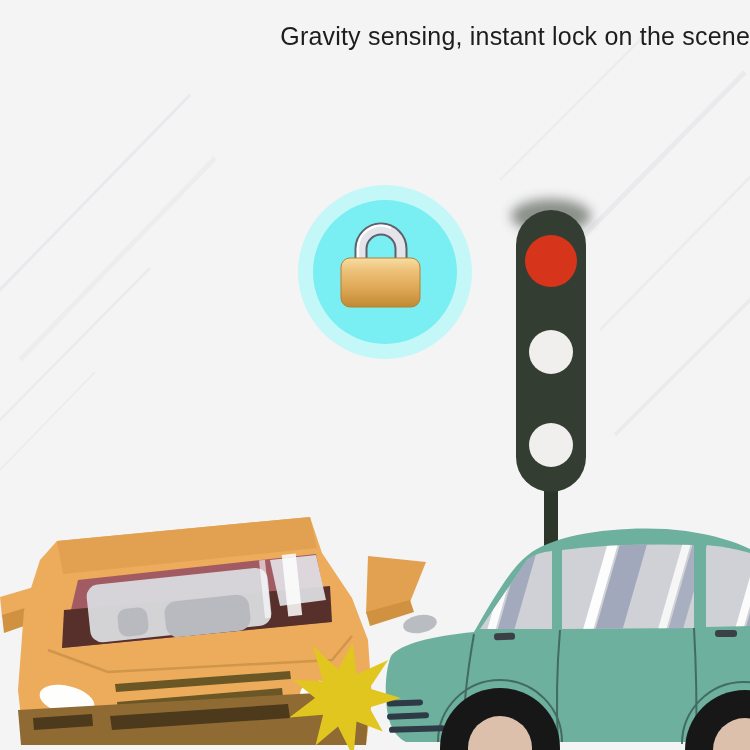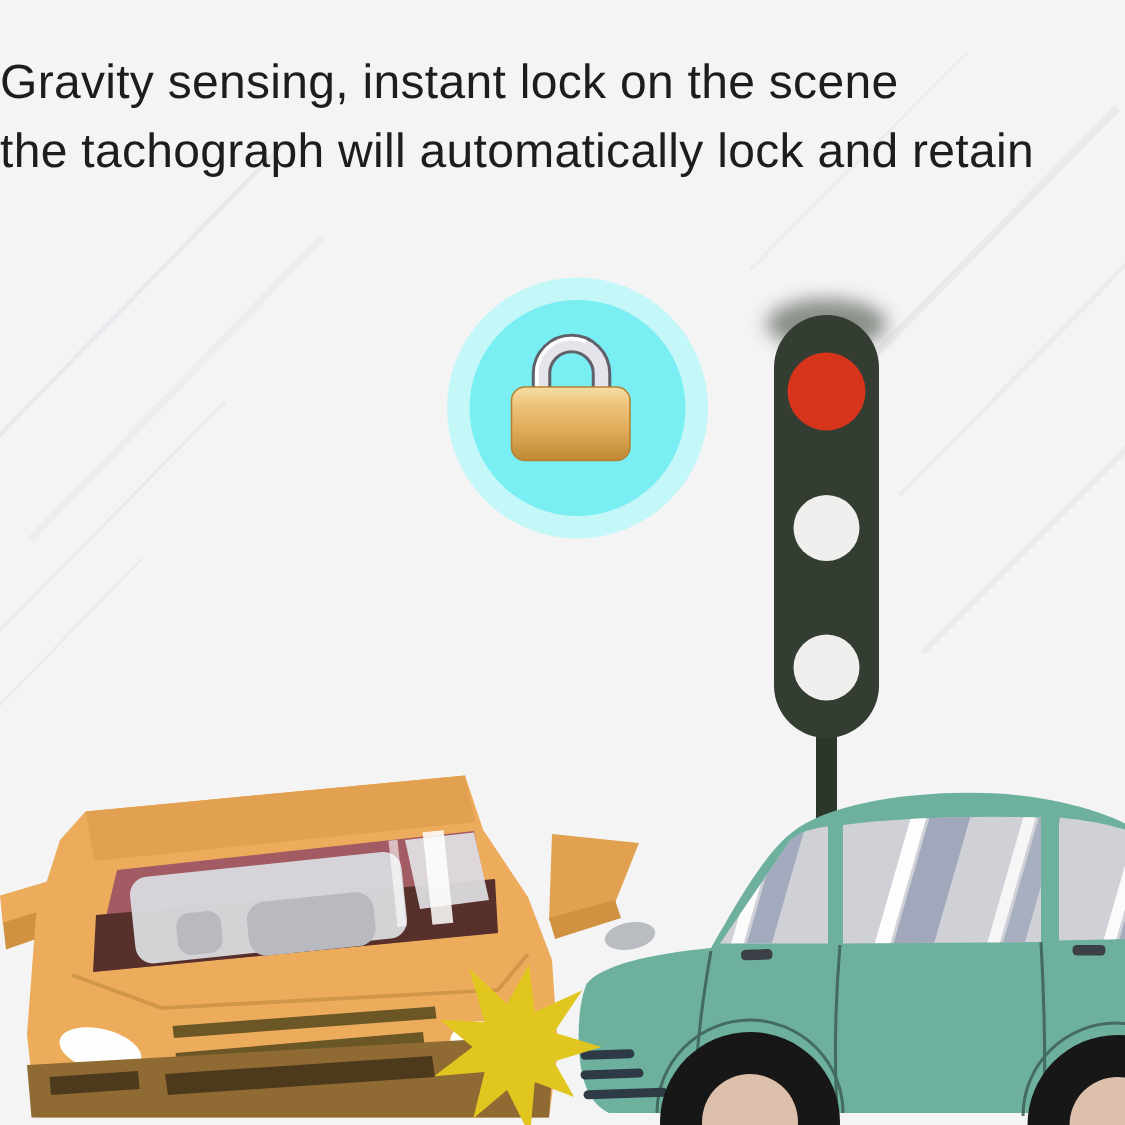--- a/index.html
+++ b/index.html
@@ -15,23 +15,23 @@
     --burst:#e2c620;
   }
   html,body{margin:0;padding:0;background:#fff;}
   .stage{
     position:relative;width:750px;height:750px;overflow:hidden;
     background:var(--bg);
     font-family:"Liberation Sans",sans-serif;
   }
   .stage svg{position:absolute;inset:0;display:block;}
   .headline{
-    position:absolute;top:31px;left:0;right:0;z-index:2;
-    text-align:left;color:var(--text);
-    font-size:32px;line-height:46px;letter-spacing:.2px;
+    position:absolute;top:13px;left:0;right:0;z-index:2;
+    text-align:right;color:var(--text);
+    font-size:25px;line-height:46px;letter-spacing:.2px;
   }
   .hl-line{white-space:nowrap;}
   
   .f-bg{fill:var(--bg)}
   .f-glow-o{fill:var(--glow-outer)} .f-glow-i{fill:var(--glow-inner)}
   .f-tl{fill:var(--tl-body)} .f-pole{fill:var(--tl-pole)} .f-red{fill:var(--tl-red)} .f-off{fill:var(--tl-off)}
   .f-car1{fill:var(--car1)} .f-car1roof{fill:var(--car1-roof)} .f-frame{fill:var(--car1-frame)}
   .f-interior{fill:var(--car1-interior)} .f-glass1{fill:var(--car1-glass)} .f-seat{fill:var(--car1-seat)}
   .f-bumper{fill:var(--car1-bumper)} .f-slat{fill:var(--car1-slat)} .f-grille{fill:var(--car1-grille)}
   .f-mirrdark{fill:var(--car1-mirror-dark)}
@@ -188,16 +188,15 @@
       </g>
     </g>
 
     <polygon class="f-burst" points="401,698 369.3,707.6 382.8,731.4 356.5,721.4 353.4,757.1 338,726.6 315.5,745.6
               323.1,714.7 289.4,717.5 315,698 293.2,679.9 323.1,681.3 312.5,645.2 338,669.4
               352.7,642.9 356.5,674.6 388.2,660.1 369.3,688.4"></polygon>
   </svg>
 
   <div class="headline">
     <div class="hl-line">Gravity sensing, instant lock on the scene</div>
-    <div class="hl-line">the tachograph will automatically lock and retain</div>
   </div>
 
 </div>
 
 </body></html>

